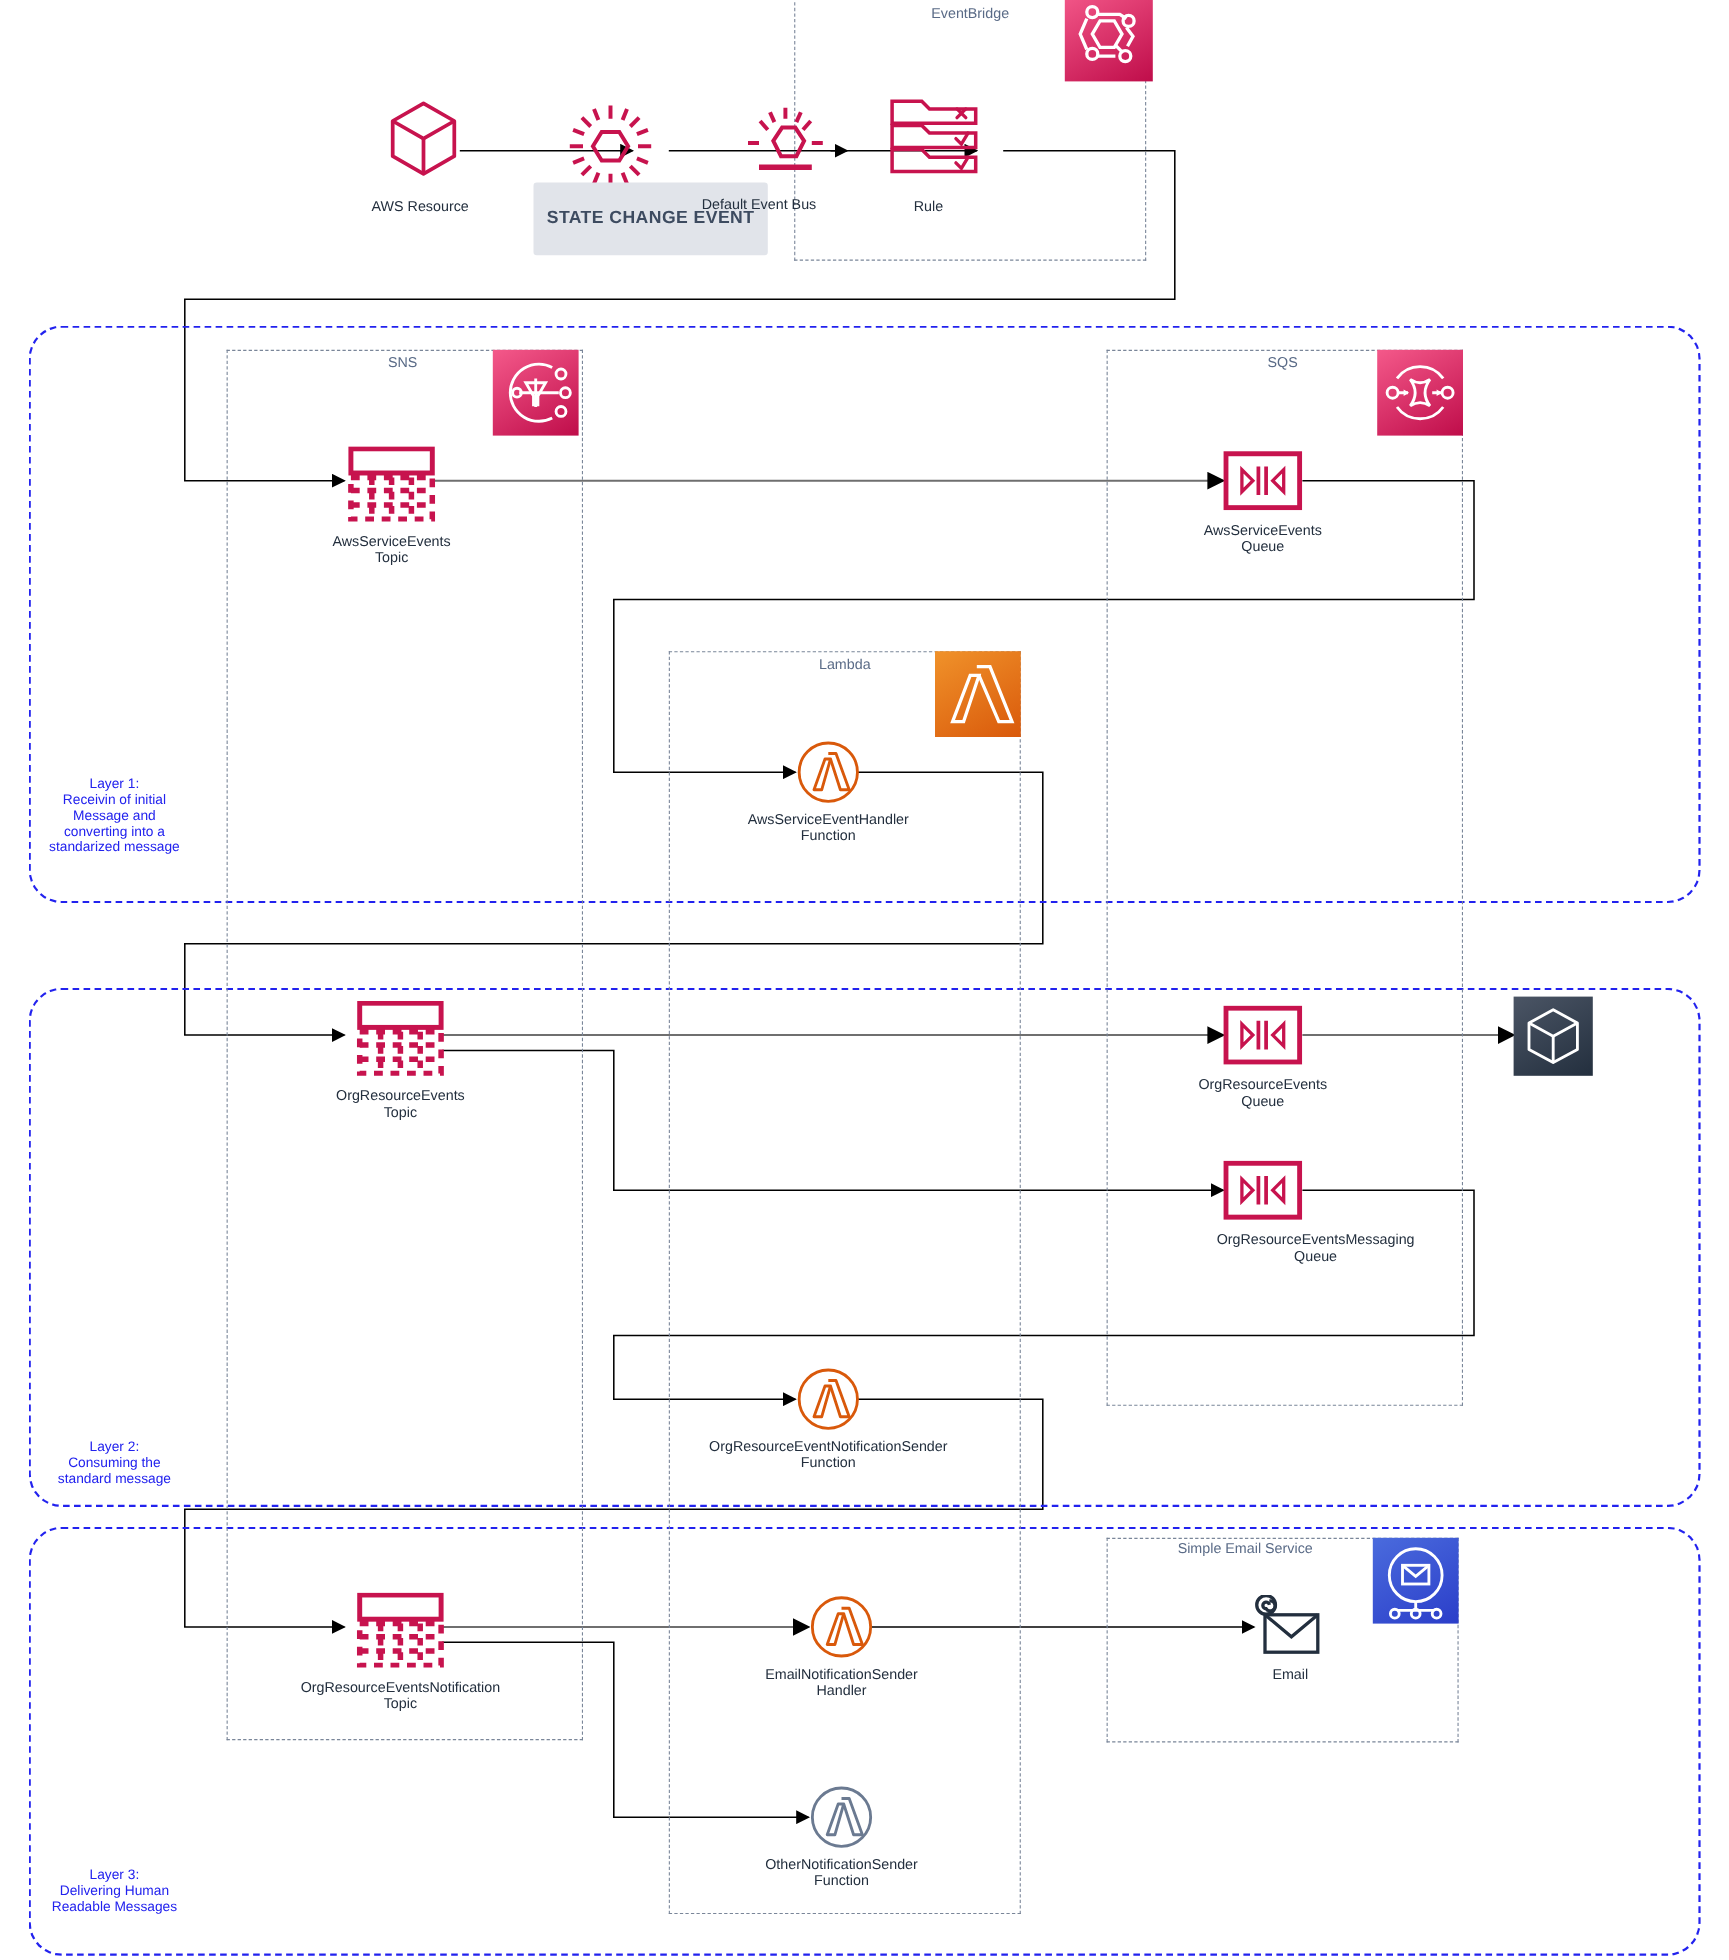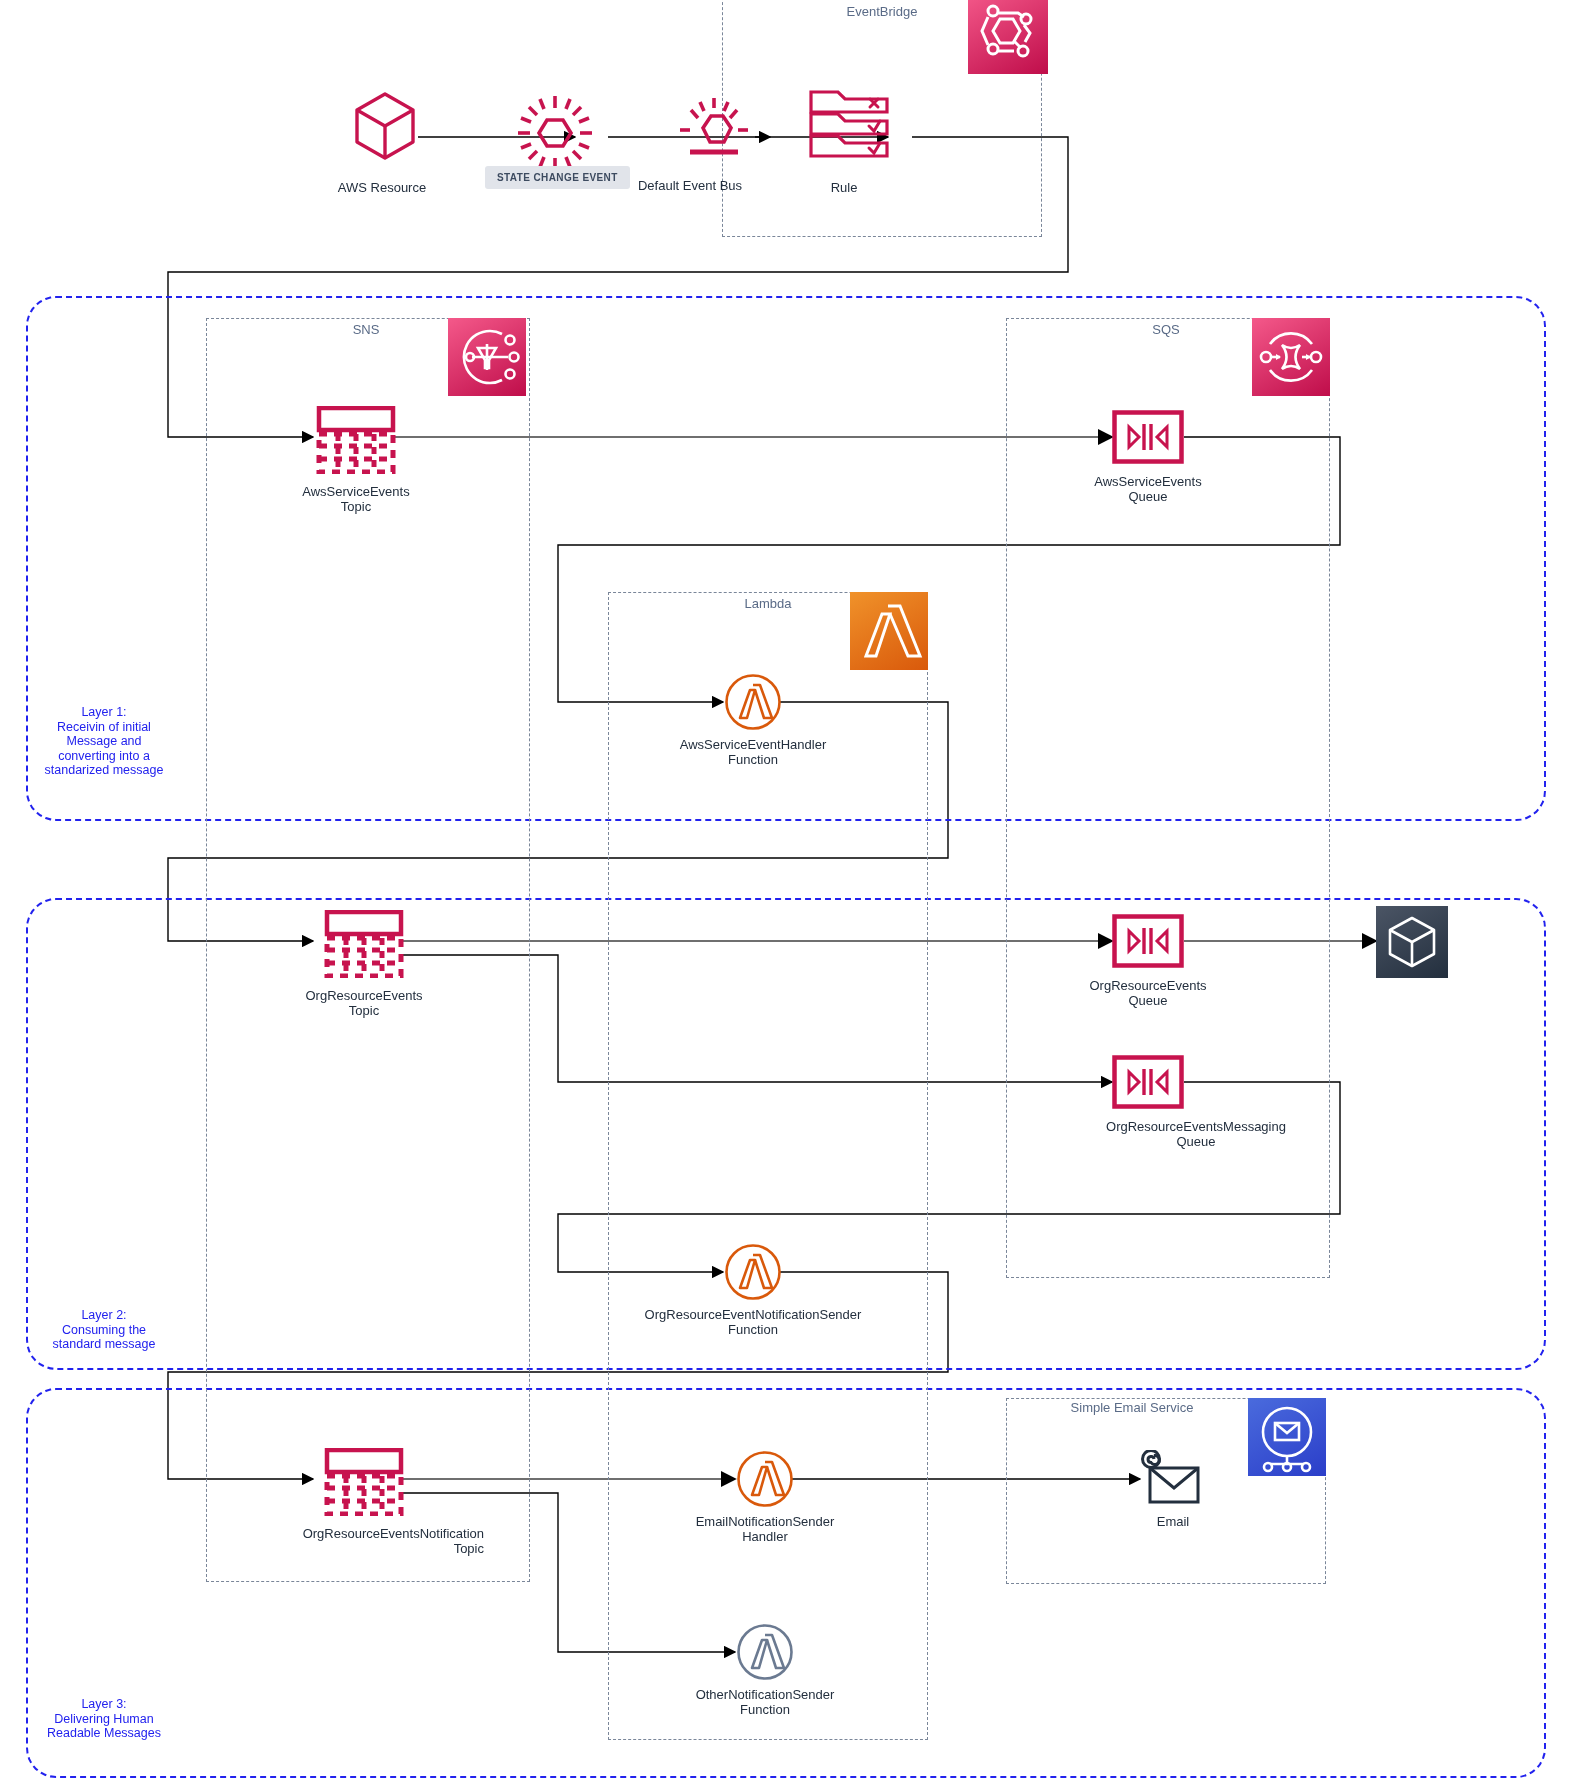--- a/index.html
+++ b/index.html
@@ -90,24 +90,24 @@
   .tile-blue {
     background: linear-gradient(150deg, #4a6bdd 0%, #2b3ec9 100%);
   }
   .tile-dark {
     background: linear-gradient(150deg, #4b5565 0%, #232f3e 100%);
   }
   .pill {
     position: absolute;
     background: #e1e4ea;
     color: #3d4b60;
-    font-size: 10px;
+    font-size: 16px;
     font-weight: bold;
     letter-spacing: 0.4px;
-    padding: 6px 12px;
+    padding: 24px 12px;
     border-radius: 3px;
     font-family: "Liberation Sans", sans-serif;
     white-space: nowrap;
   }
 </style>
 </head>
 <body>
 
 <div id="canvas">
 
@@ -440,21 +440,21 @@
         <path d="M3 40 L77 40"></path>
         <path d="M3 53 L77 53"></path>
       </g>
       <g stroke="#c7134e" stroke-width="5" stroke-dasharray="7 6">
         <path d="M22 28 L22 66"></path>
         <path d="M40 28 L40 66"></path>
         <path d="M58 28 L58 66"></path>
       </g>
     </svg>
   </div>
-  <div class="node-label" style="left:244px; top:1526px;text-align:right;">OrgResourceEventsNotification
+  <div class="node-label" style="left:244px; top:1526px;">OrgResourceEventsNotification
 Topic</div>
 
   <div class="node" style="left:736px; top:1450px;">
     <svg width="58" height="58" viewBox="0 0 58 58">
       <circle cx="29" cy="29" r="26.5" fill="#ffffff" stroke="#d9590b" stroke-width="2.6"></circle>
       <g fill="none" stroke="#d9590b" stroke-width="2.6" stroke-linejoin="round">
         <path d="M16 45 L26 17 L31 17 L23 45 Z"></path>
         <path d="M29 12 L36 12 L48 45 L40 45 L31 17"></path>
       </g>
     </svg>

